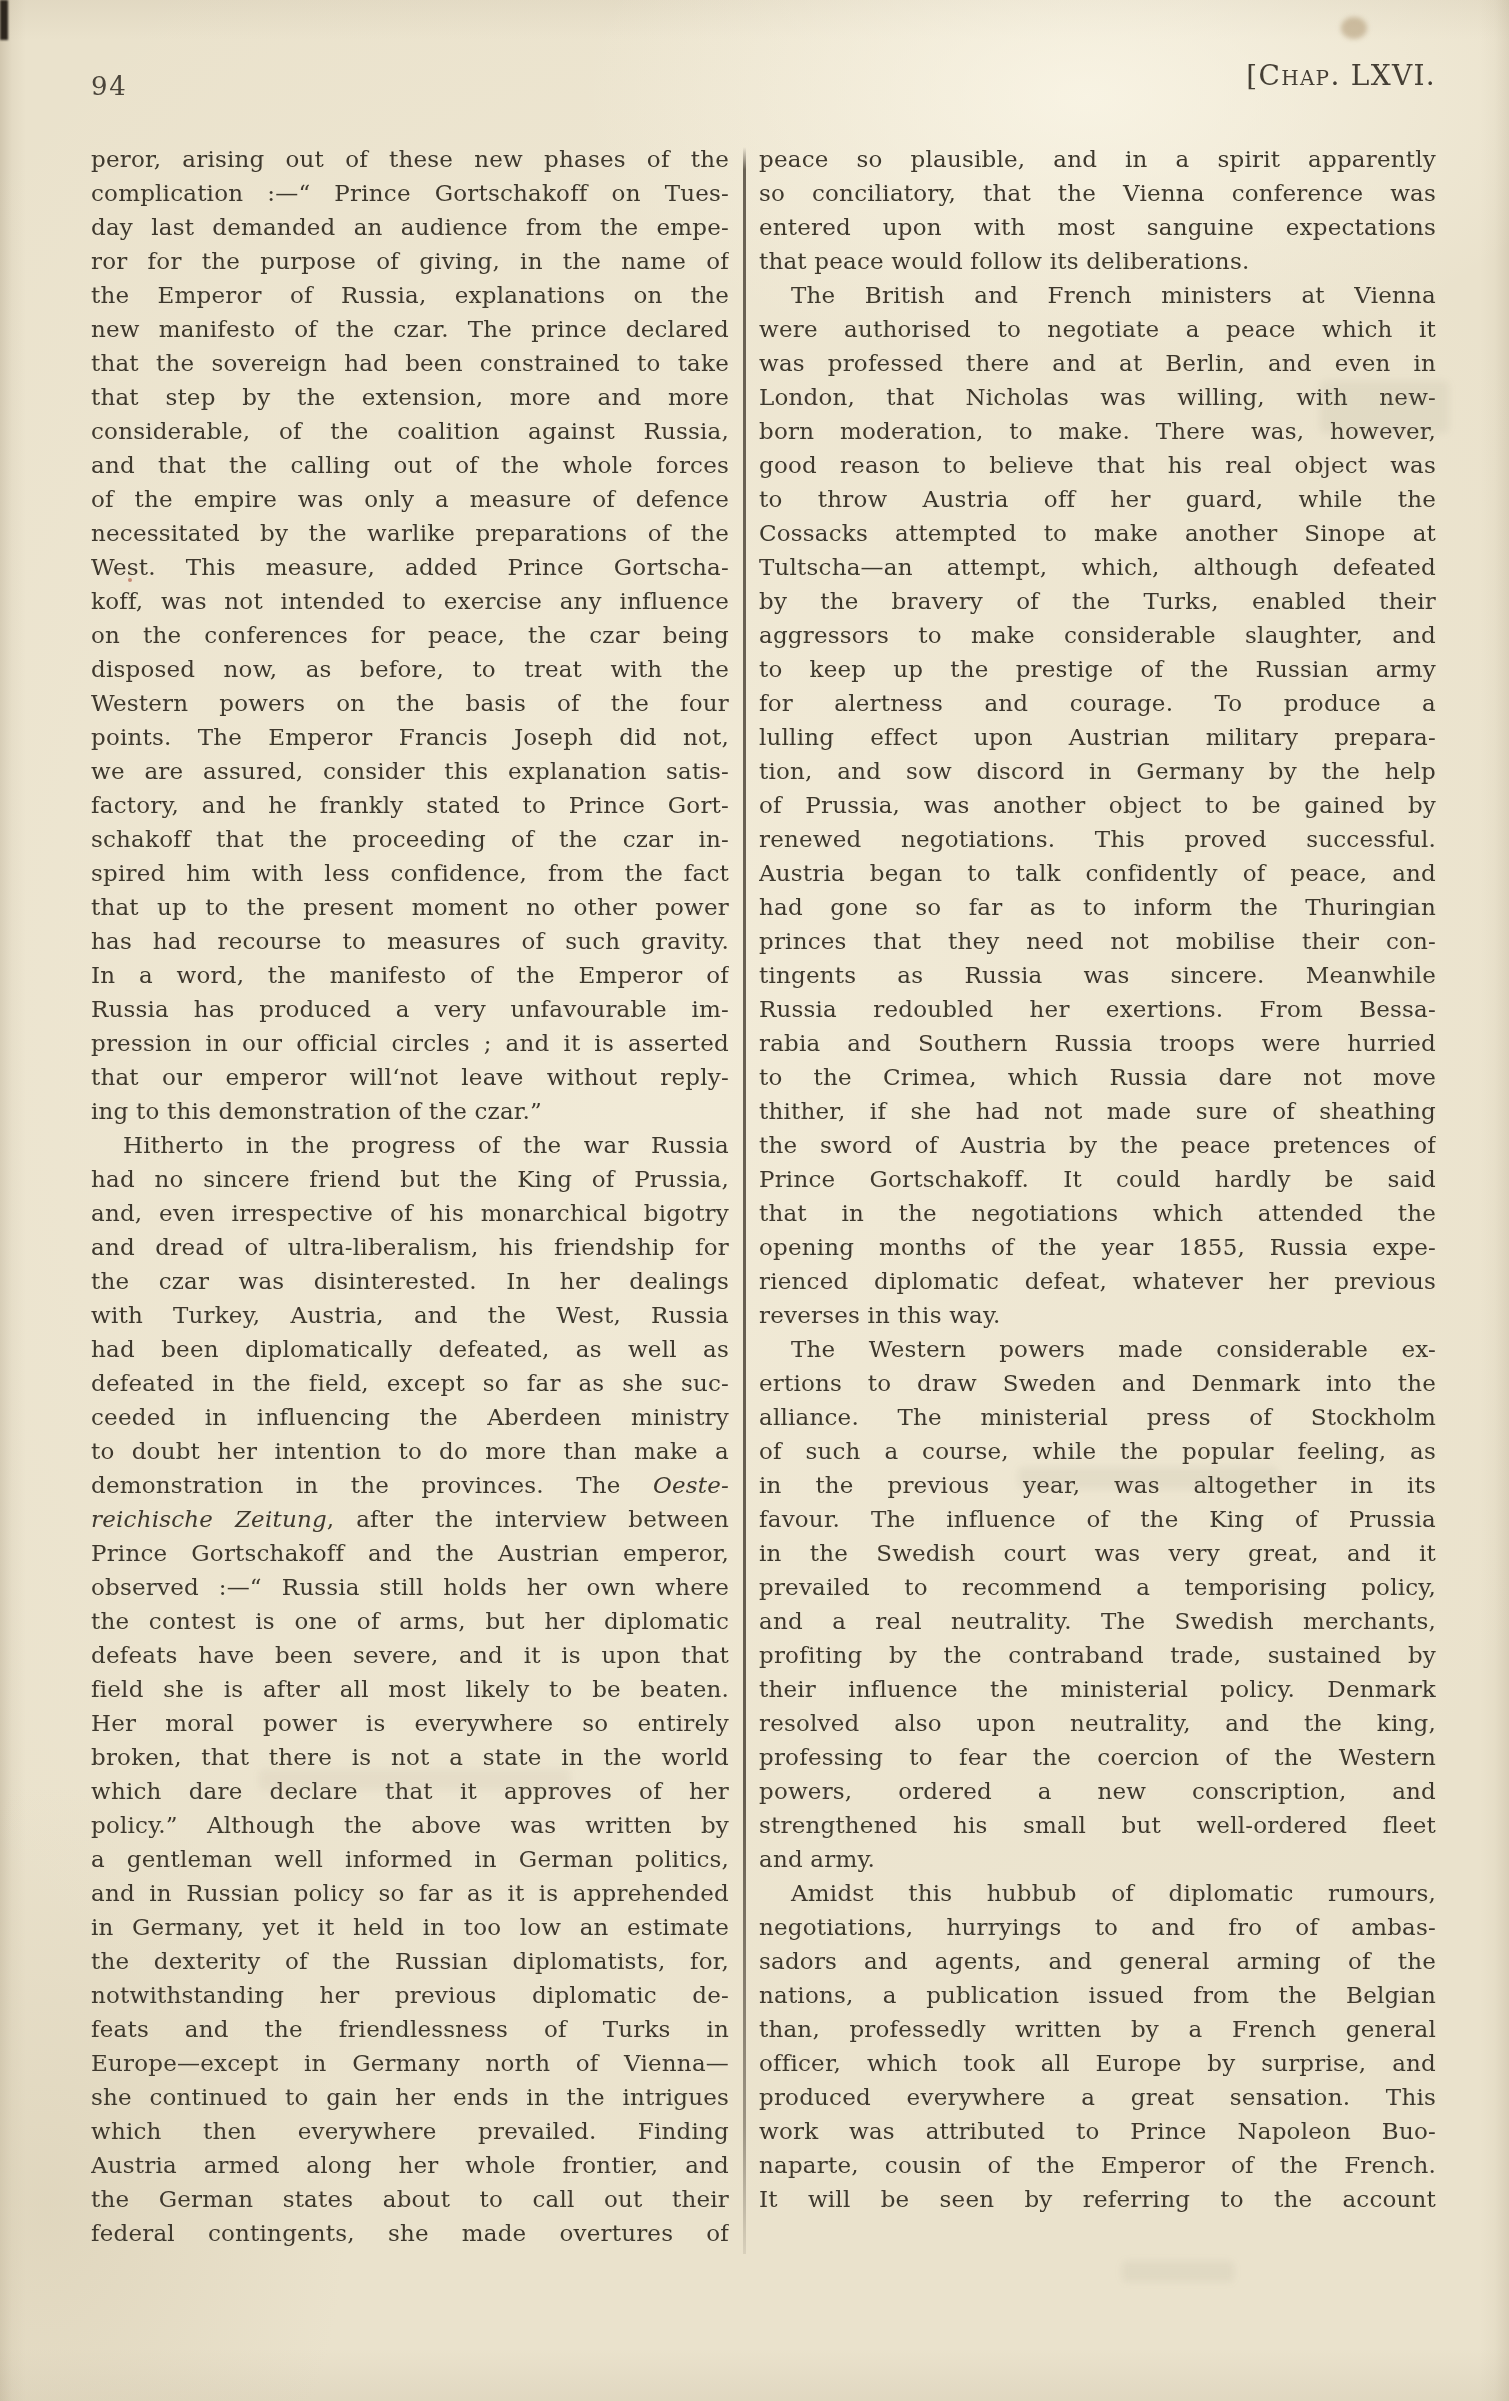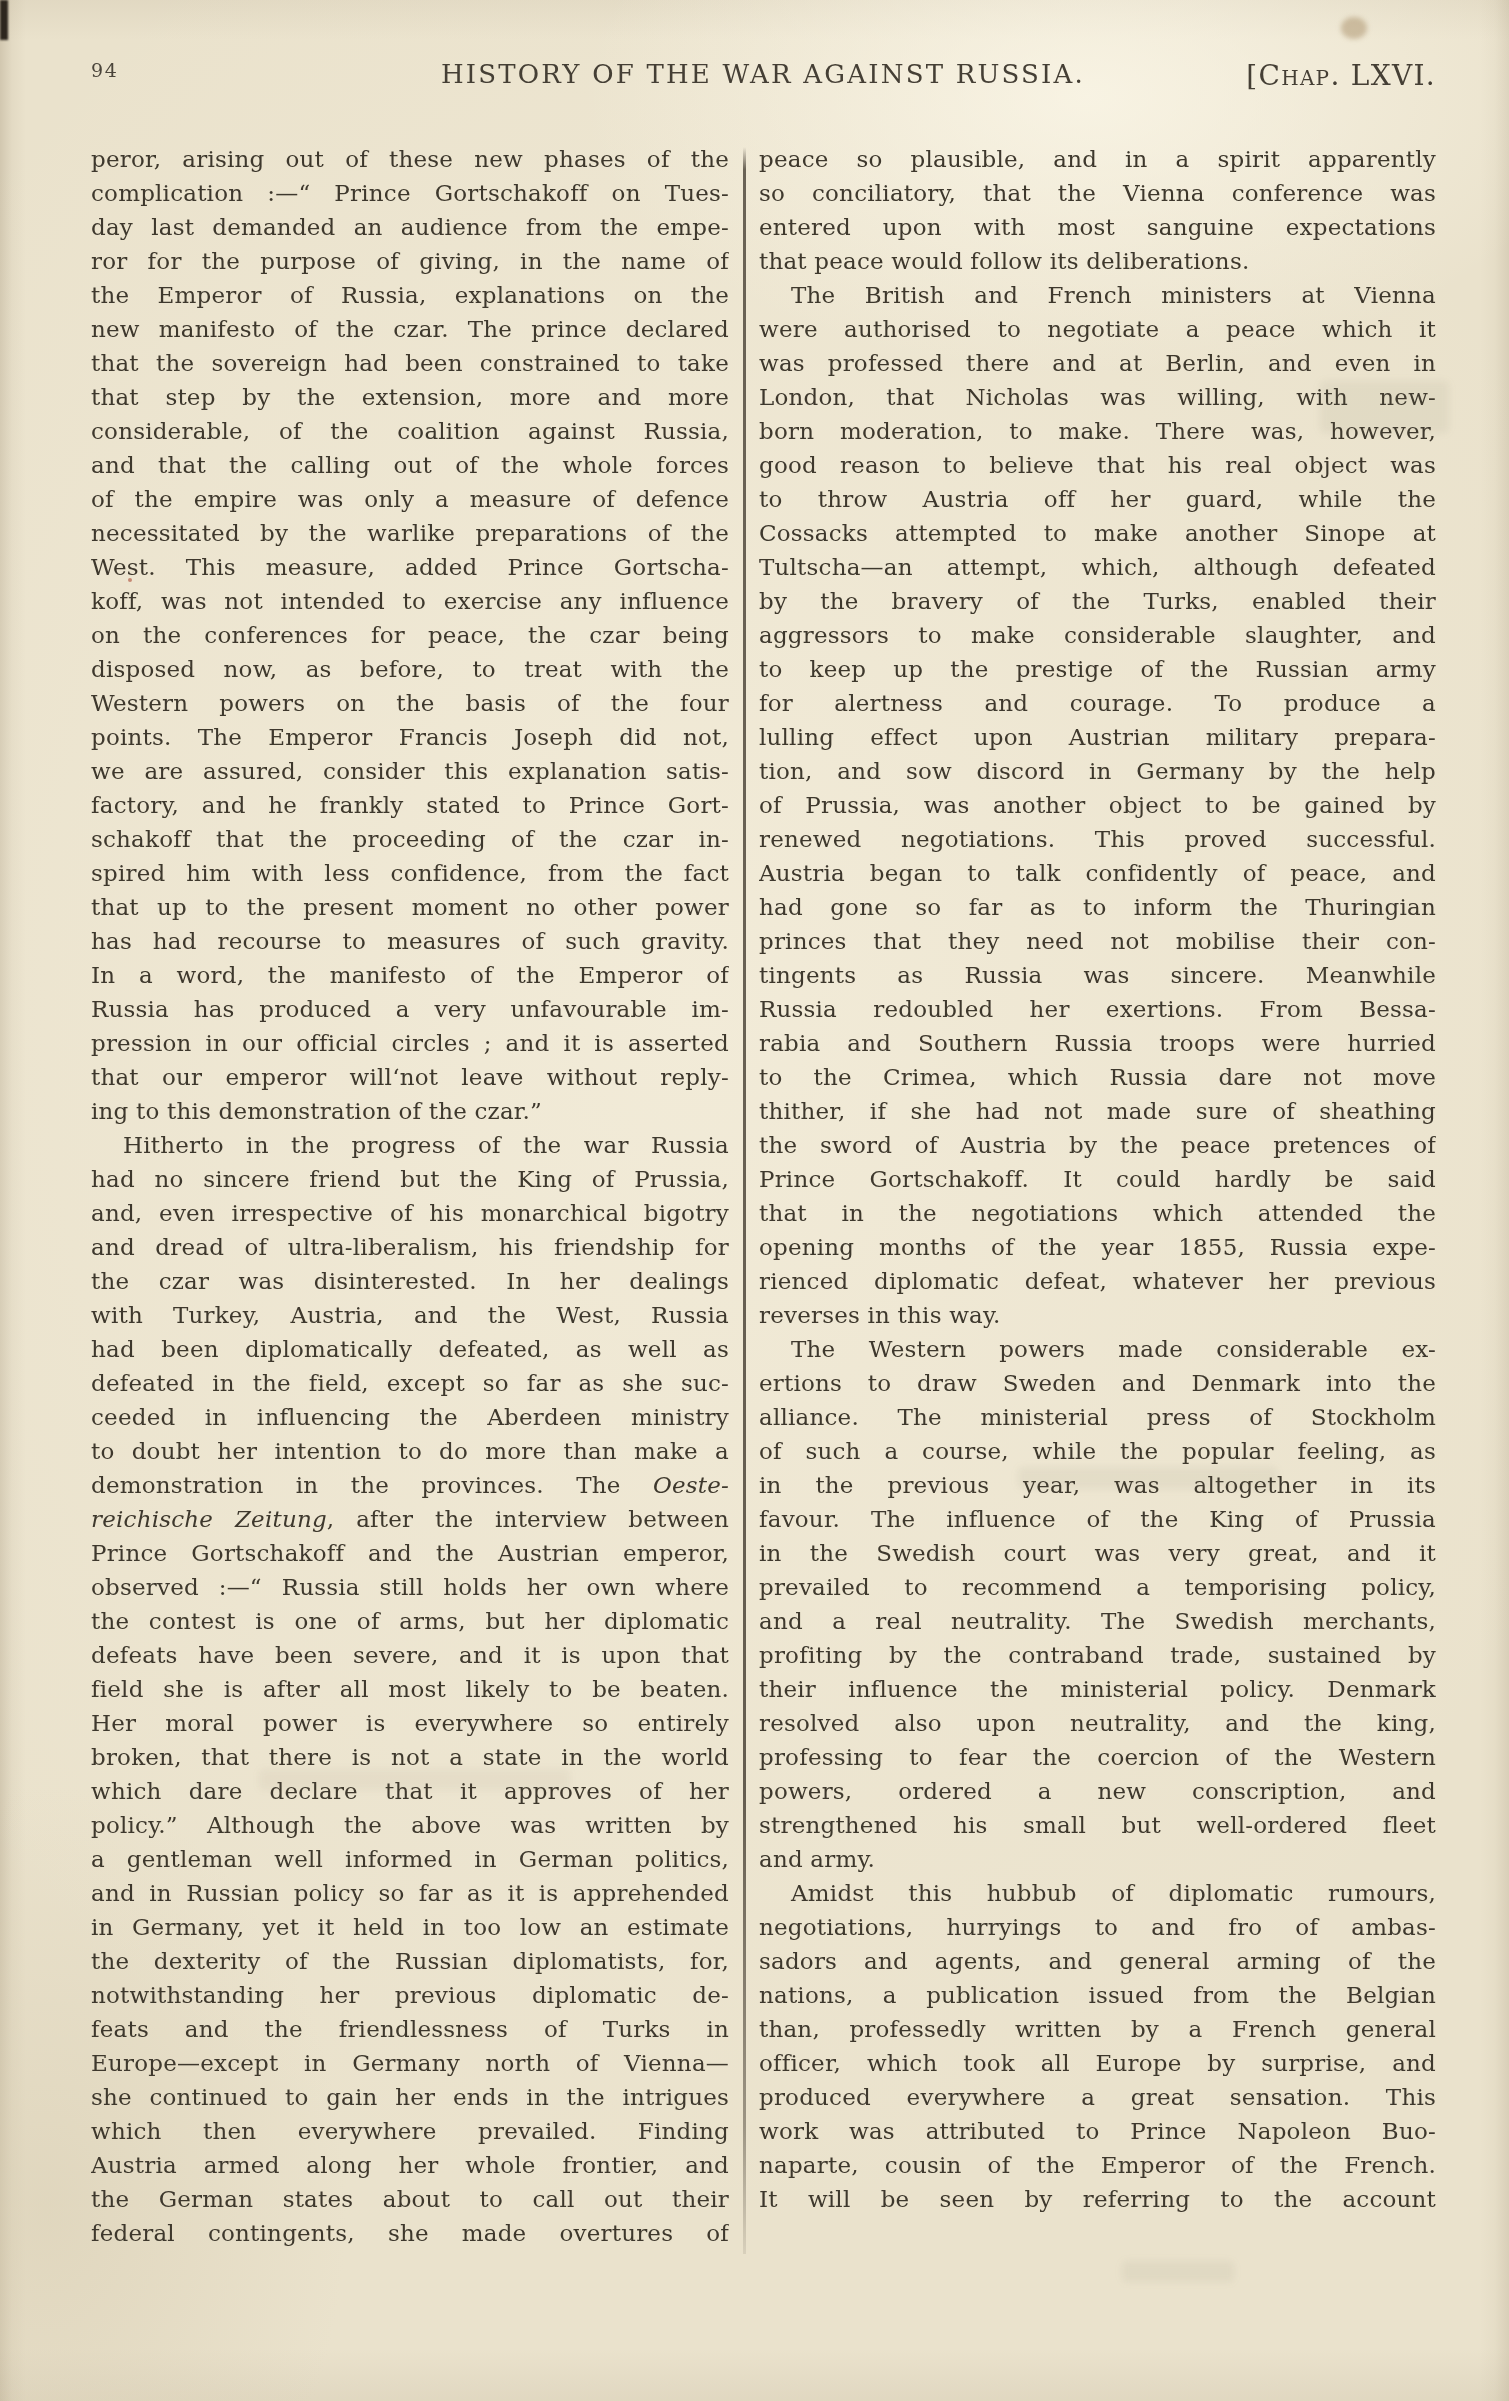--- a/index.html
+++ b/index.html
@@ -19,22 +19,22 @@
       radial-gradient(431px 604px at 3% 92%, rgba(214,203,176,0.5), rgba(214,203,176,0) 70%),
       linear-gradient(90deg, rgba(112,92,62,0.20) 0px, rgba(112,92,62,0.06) 12px, rgba(112,92,62,0) 26px),
       linear-gradient(270deg, rgba(112,92,62,0.14) 0px, rgba(112,92,62,0.04) 14px, rgba(112,92,62,0) 29px),
       linear-gradient(180deg, rgba(112,92,62,0.07) 0px, rgba(112,92,62,0) 40px),
       linear-gradient(0deg, rgba(112,92,62,0.08) 0px, rgba(112,92,62,0) 52px);
     color: #3e382d;
   }
   
   .pagehead { position: absolute; top: 55px; left: 0; width: 100%; height: 38px; }
   .pagenum {
-    position: absolute; left: 91px; top: 4px;
-    font-size: 19px; letter-spacing: 1.7px; color: #4a443a;
+    position: absolute; left: 91px; top: 16px;
+    font-size: 26px; letter-spacing: 1.7px; color: #4a443a;
   }
   .runhead {
     position: absolute; left: 91px; width: 1344px; top: 3.5px;
     text-align: center; font-size: 26px; letter-spacing: 2.2px;
     color: #453f35; white-space: nowrap;
   }
   .chap {
     position: absolute; right: 73px; top: 3.5px;
     font-size: 28px; letter-spacing: 1.3px;
     font-variant-caps: small-caps; color: #453f35; white-space: nowrap;
@@ -77,21 +77,20 @@
   .ghost.g3 { left: 259px;  top: 1769px; width: 311px; height: 21px; background: rgba(120,110,88,0.06); }
   .ghost.g4 { left: 1122px; top: 2261px; width: 112px; height: 21px; }
 </style>
 </head>
 <body>
 
 <div class="page">
 
   <header class="pagehead">
     <span class="pagenum">94</span>
-    <span class="runhead">HISTORY OF THE WAR AGAINST RUSSIA.</span>
     <span class="chap">[Chap. LXVI.</span>
   </header>
 
   <div class="divider"></div>
 
   <main>
     <section class="col col-left">
         <div class="para">
           <div class="line">peror, arising out of these new phases of the</div>
           <div class="line">complication :—“ Prince Gortschakoff on Tues-</div>

